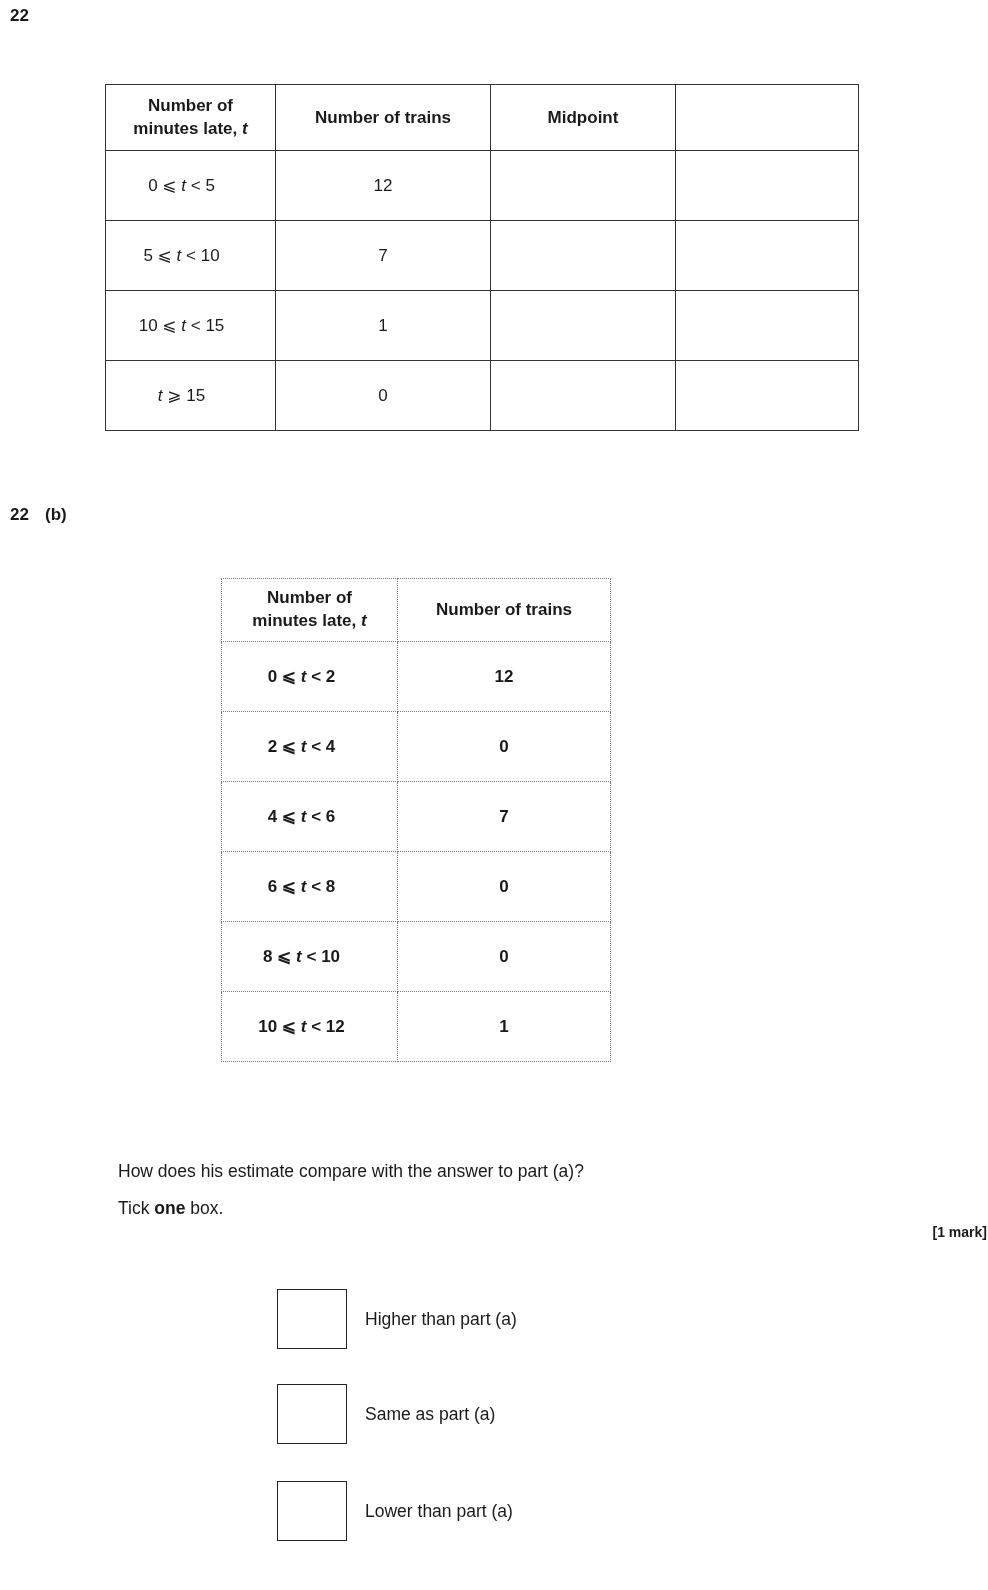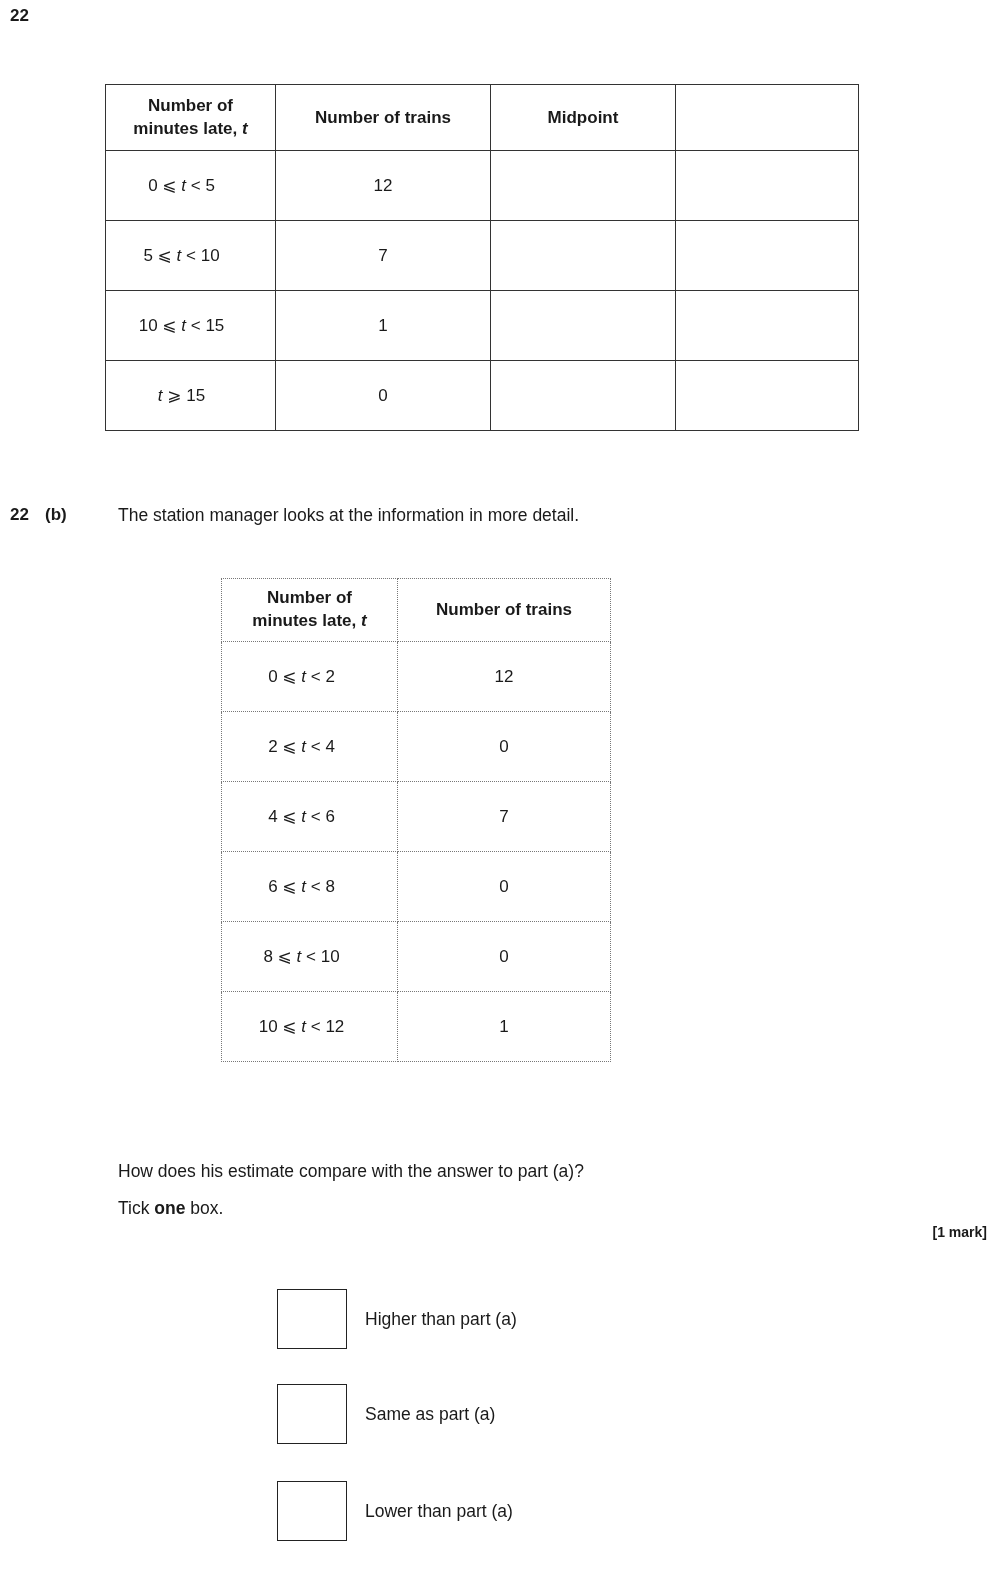--- a/index.html
+++ b/index.html
@@ -86,21 +86,21 @@
     top: 578px;
     border-collapse: collapse;
     table-layout: fixed;
   }
   #table-b td, #table-b th {
     border: 1.2px dotted #777;
     padding: 0;
     text-align: center;
     vertical-align: middle;
     font-size: 17px;
-    font-weight: normal;
+    font-weight: bold;
   }
   #table-b th {
     font-weight: bold;
     height: 62px;
     border: 1.2px dotted #777;
   }
   #table-b td { height: 69px; }
   .col-b1 { width: 176px; }
   .col-b2 { width: 213px; }
   .range-b {
@@ -195,21 +195,20 @@
         <td class="range-a"><span></span><span class="ital">t</span><span> ⩾ 15</span></td>
         <td>0</td>
         <td></td>
         <td></td>
       </tr>
     </tbody>
   </table>
 
   <div class="qnum" id="q22b-num">22</div>
   <div id="q22b-part">(b)</div>
-  <div class="qtext" id="q22b-text">The station manager looks at the information in more detail.</div>
 
   <table id="table-b">
     <colgroup>
       <col class="col-b1">
         <col class="col-b2">
     </colgroup>
     <thead>
       <tr>
         <th class="hdr-two-line">
           <span>Number of</span><br>

